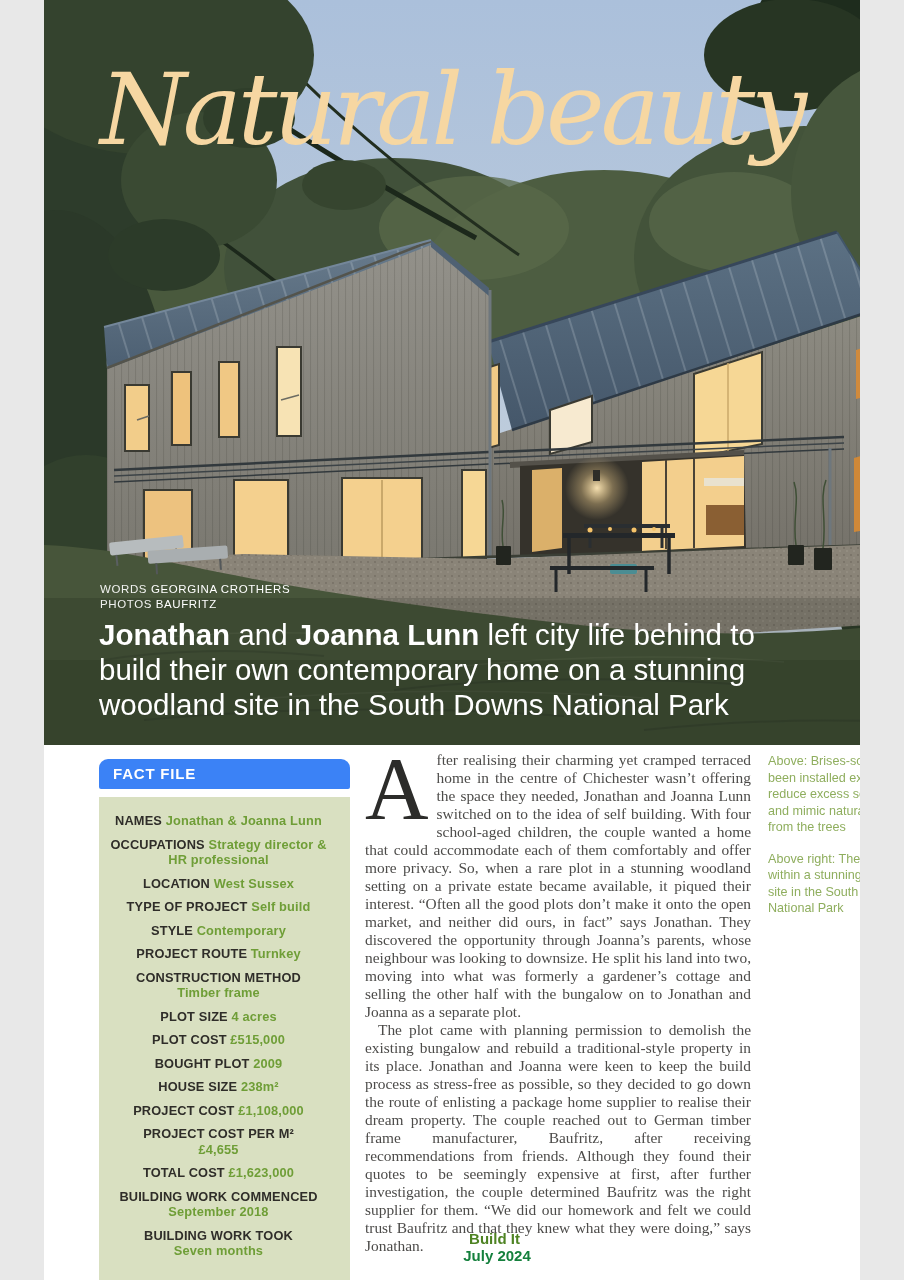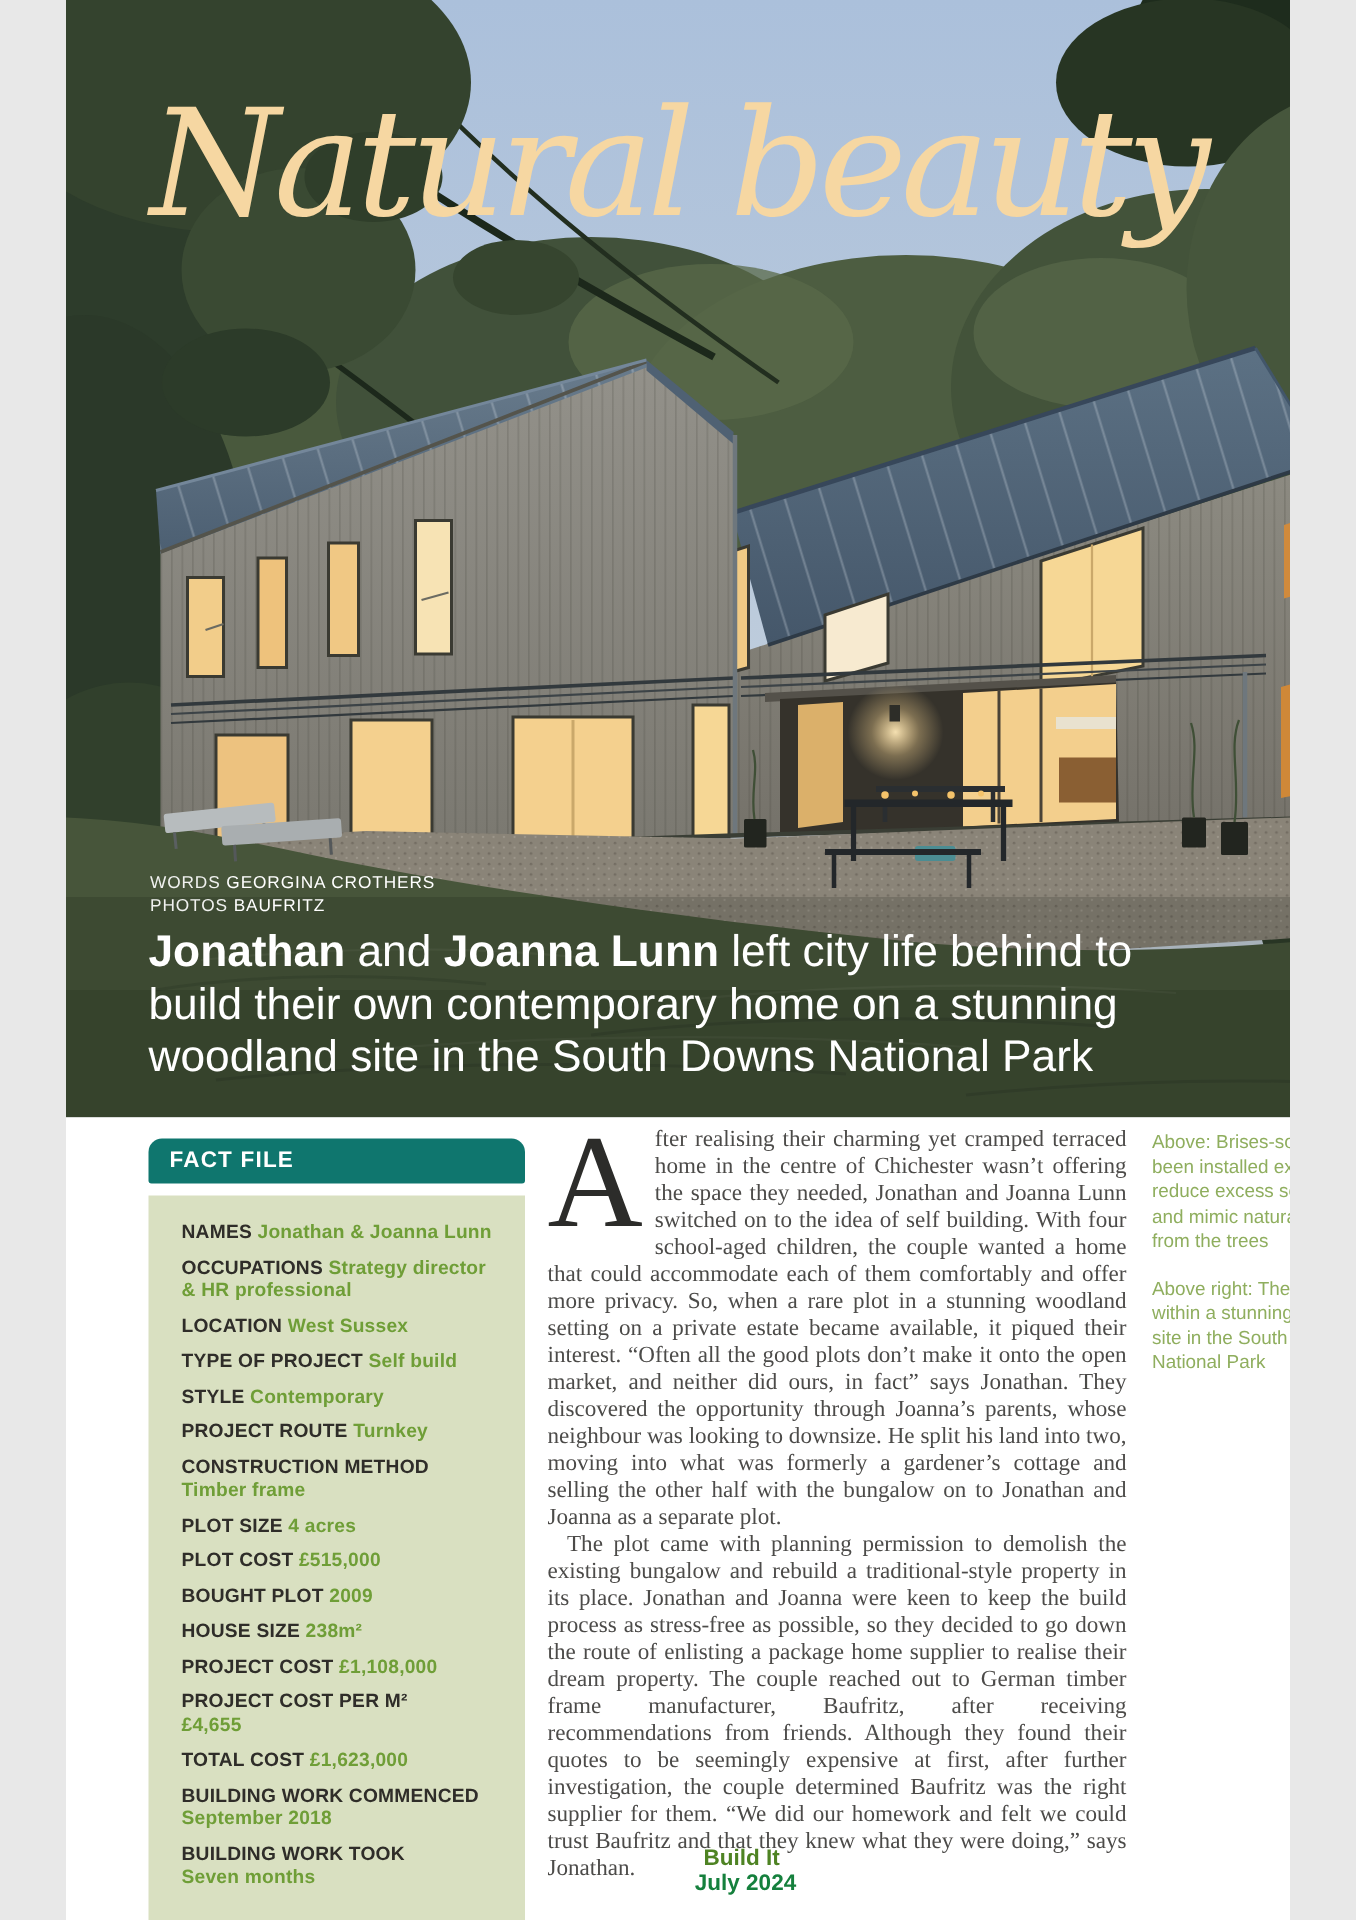--- a/index.html
+++ b/index.html
@@ -23,25 +23,25 @@
   .credit-label { font-weight:400; opacity:.92; }
   .credit-name { font-weight:400; }
   .standfirst {
     position:absolute; left:55px; top:617px; width:670px;
     color:#ffffff; font-size:29.5px; line-height:35px; font-weight:400;
   }
   .standfirst .b { font-weight:700; }
   
   .factfile { position:absolute; left:55px; top:759px; width:251px; }
   .ff-header {
-    background:#0f766e; color:#ffffff; font-weight:700; font-size:15px;
+    background:#3b82f6; color:#ffffff; font-weight:700; font-size:15px;
     letter-spacing:.8px; padding:6px 14px 7px 14px;
     border-radius:9px 9px 2px 2px;
   }
-  .ff-body { margin-top:8px; background:#d9e0c1; padding:16px 14px 14px 22px; min-height:395px; }
+  .ff-body { margin-top:8px; background:#d9e0c1; padding:16px 14px 14px 2px; min-height:395px;text-align:center; }
   .ff-row { font-size:12.8px; line-height:15.5px; font-weight:700; margin-bottom:8px; letter-spacing:.15px; }
   .ff-label { color:#2f2d29; }
   .ff-row.stack .ff-label { display:block; }
   .ff-value { color:#6f9e37; }
   
   .article {
     position:absolute; left:321px; top:751px; width:386px;
     font-family:"Liberation Serif", serif; font-size:15.4px; line-height:18px;
     color:#4c4b49; text-align:justify;
   }

